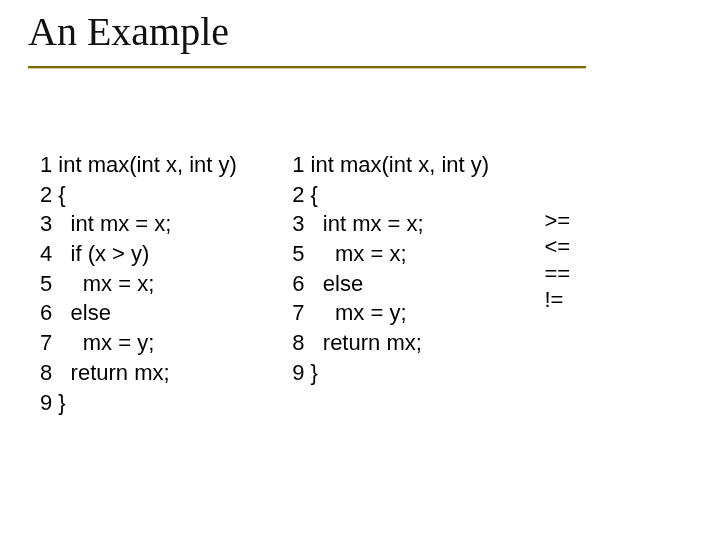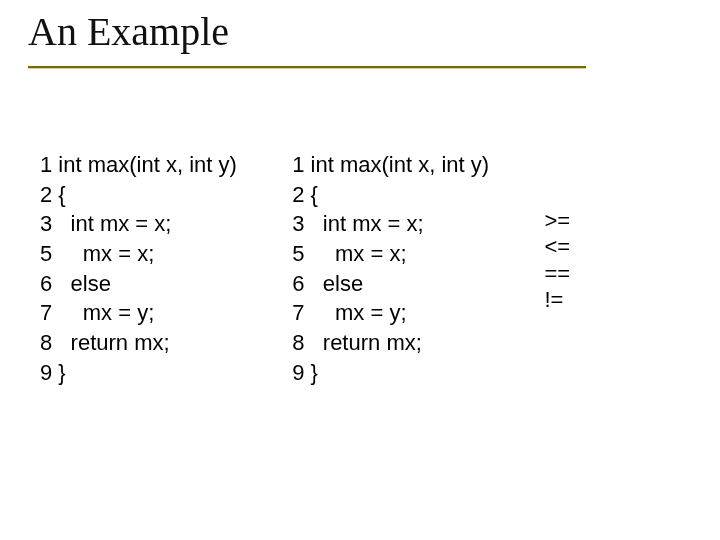--- a/index.html
+++ b/index.html
@@ -83,20 +83,21 @@
   </div>
   <div class="rule"></div>
   <div class="rule-shadow"></div>
 
   <div class="body">
 
     <div class="code-col">
       <div class="line">1 int max(int x, int y)</div>
       <div class="line">2 {</div>
       <div class="line">3   int mx = x;</div>
+      <div class="line">4   if (x &gt; y)</div>
       <div class="line">5     mx = x;</div>
       <div class="line">6   else</div>
       <div class="line">7     mx = y;</div>
       <div class="line">8   return mx;</div>
       <div class="line">9 }</div>
     </div>
 
     <div class="code-col">
       <div class="line">1 int max(int x, int y)</div>
       <div class="line">2 {</div>

